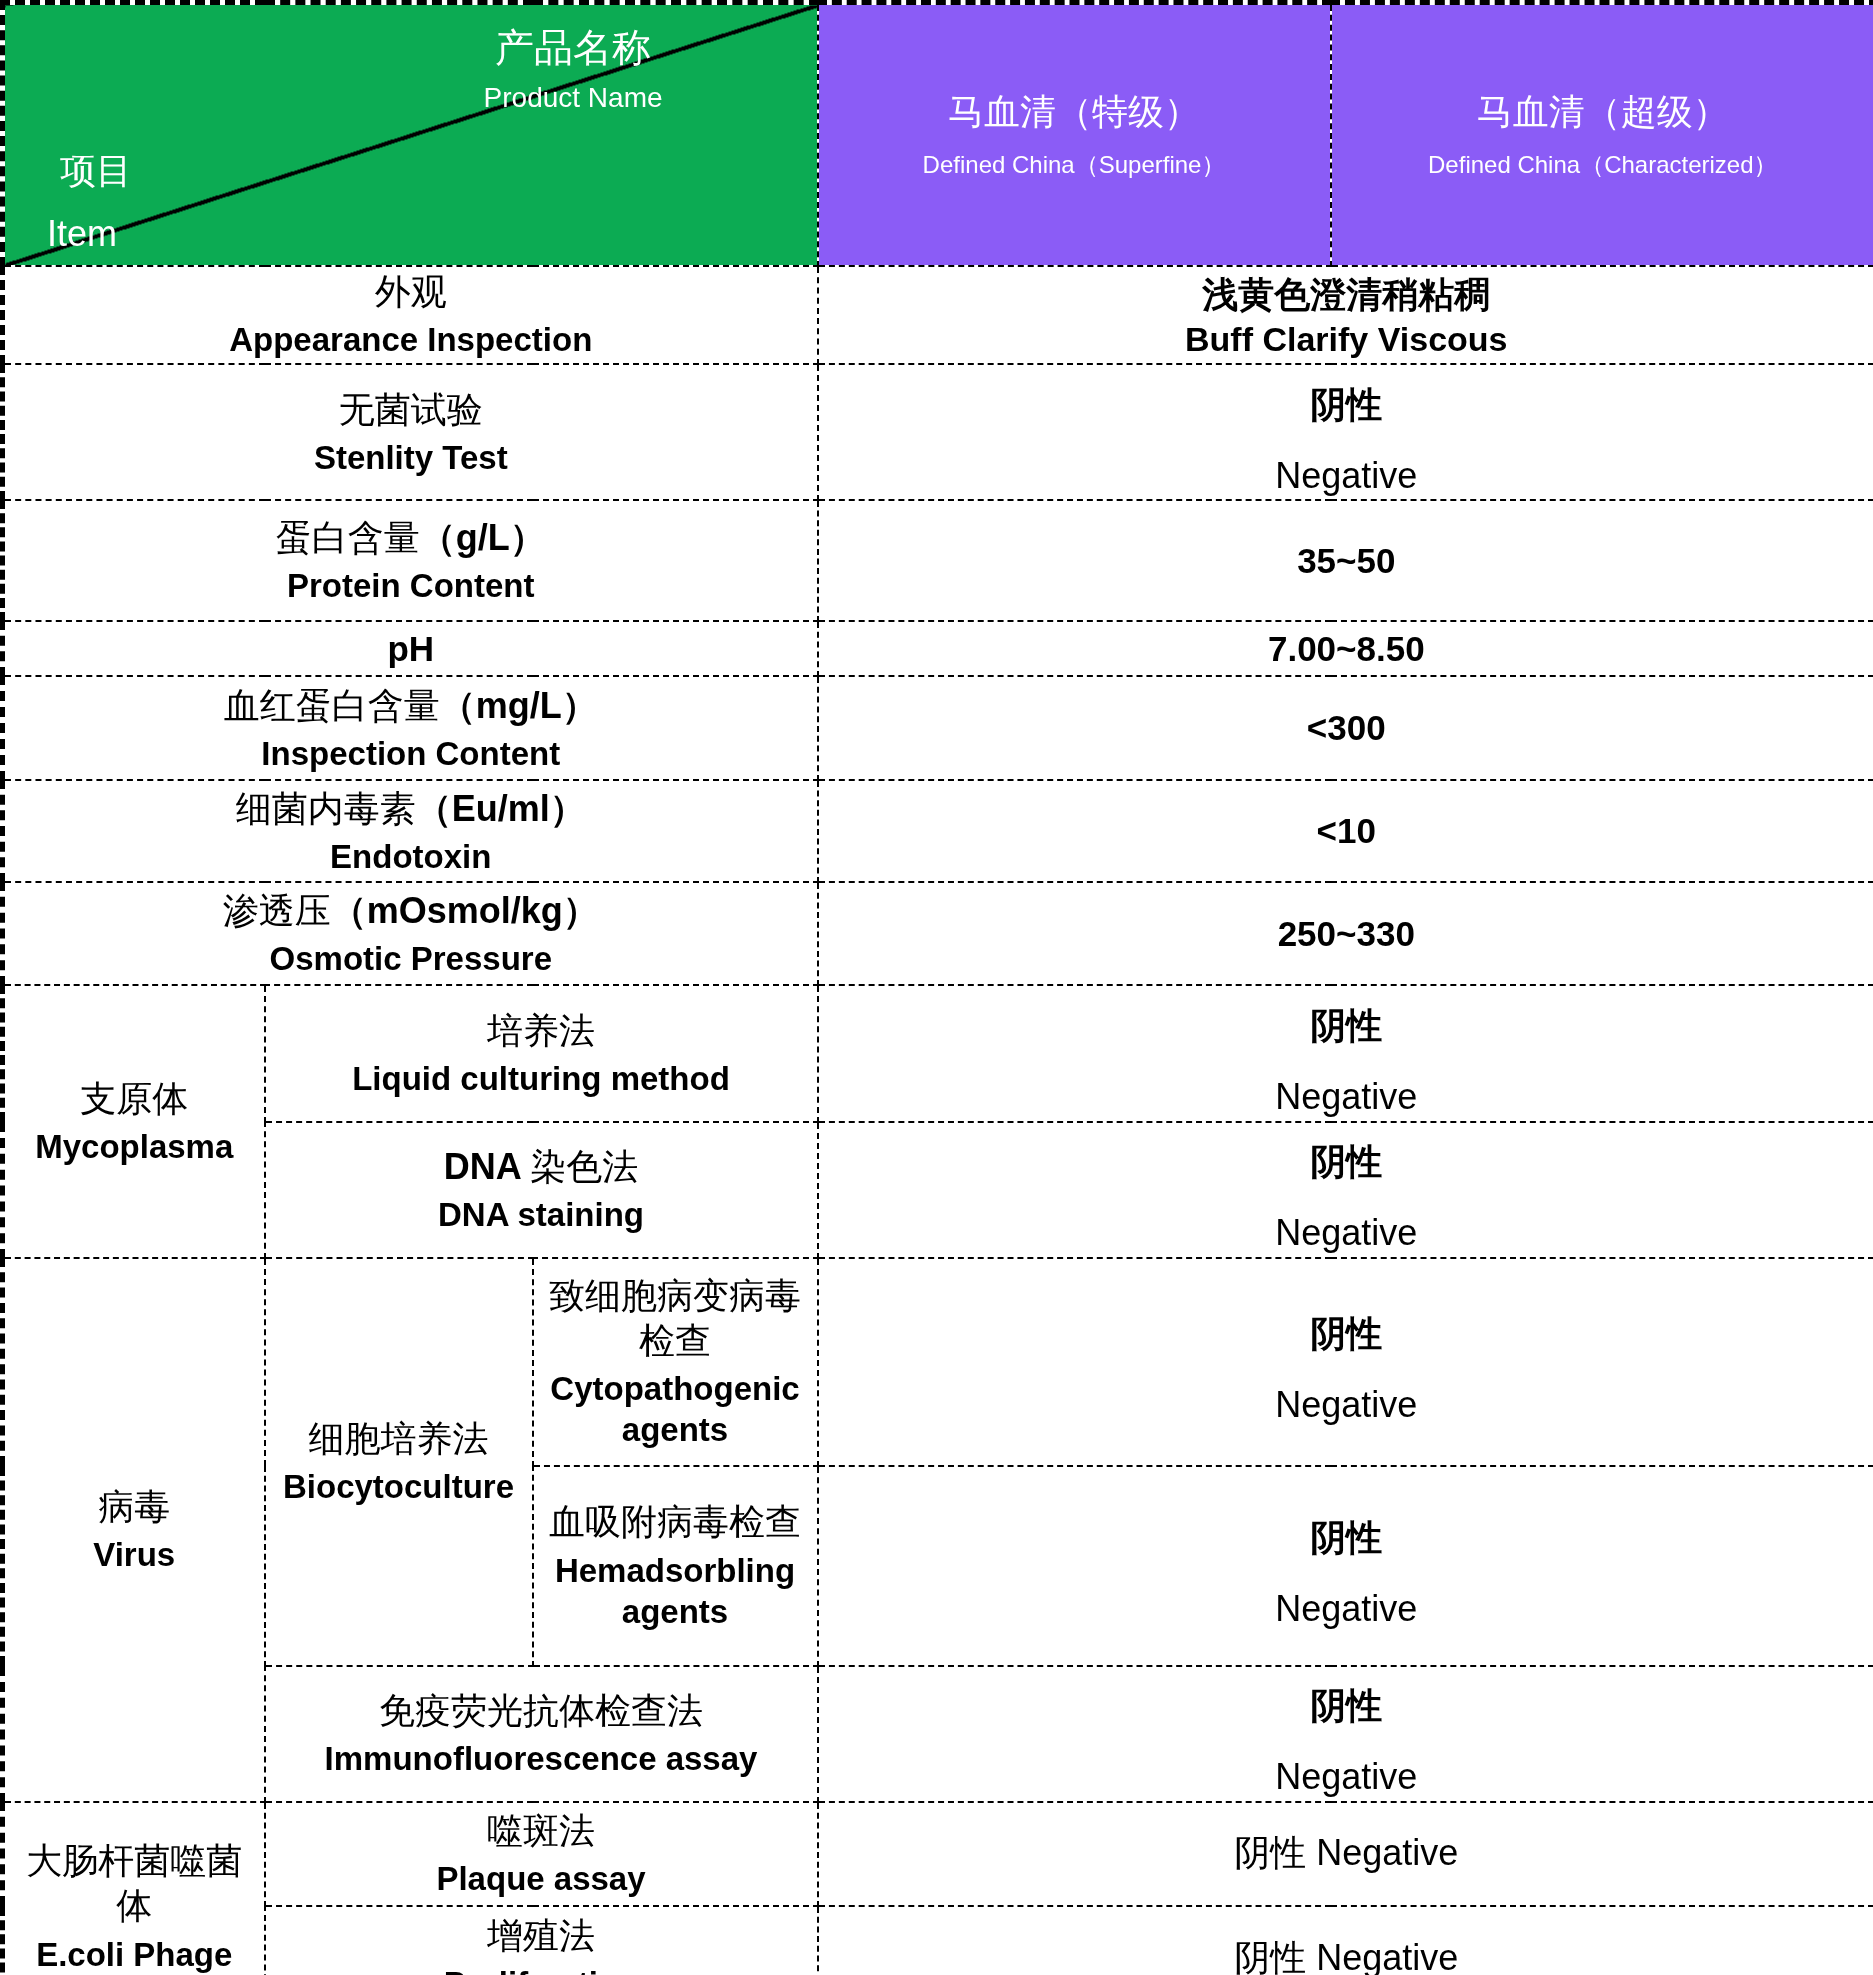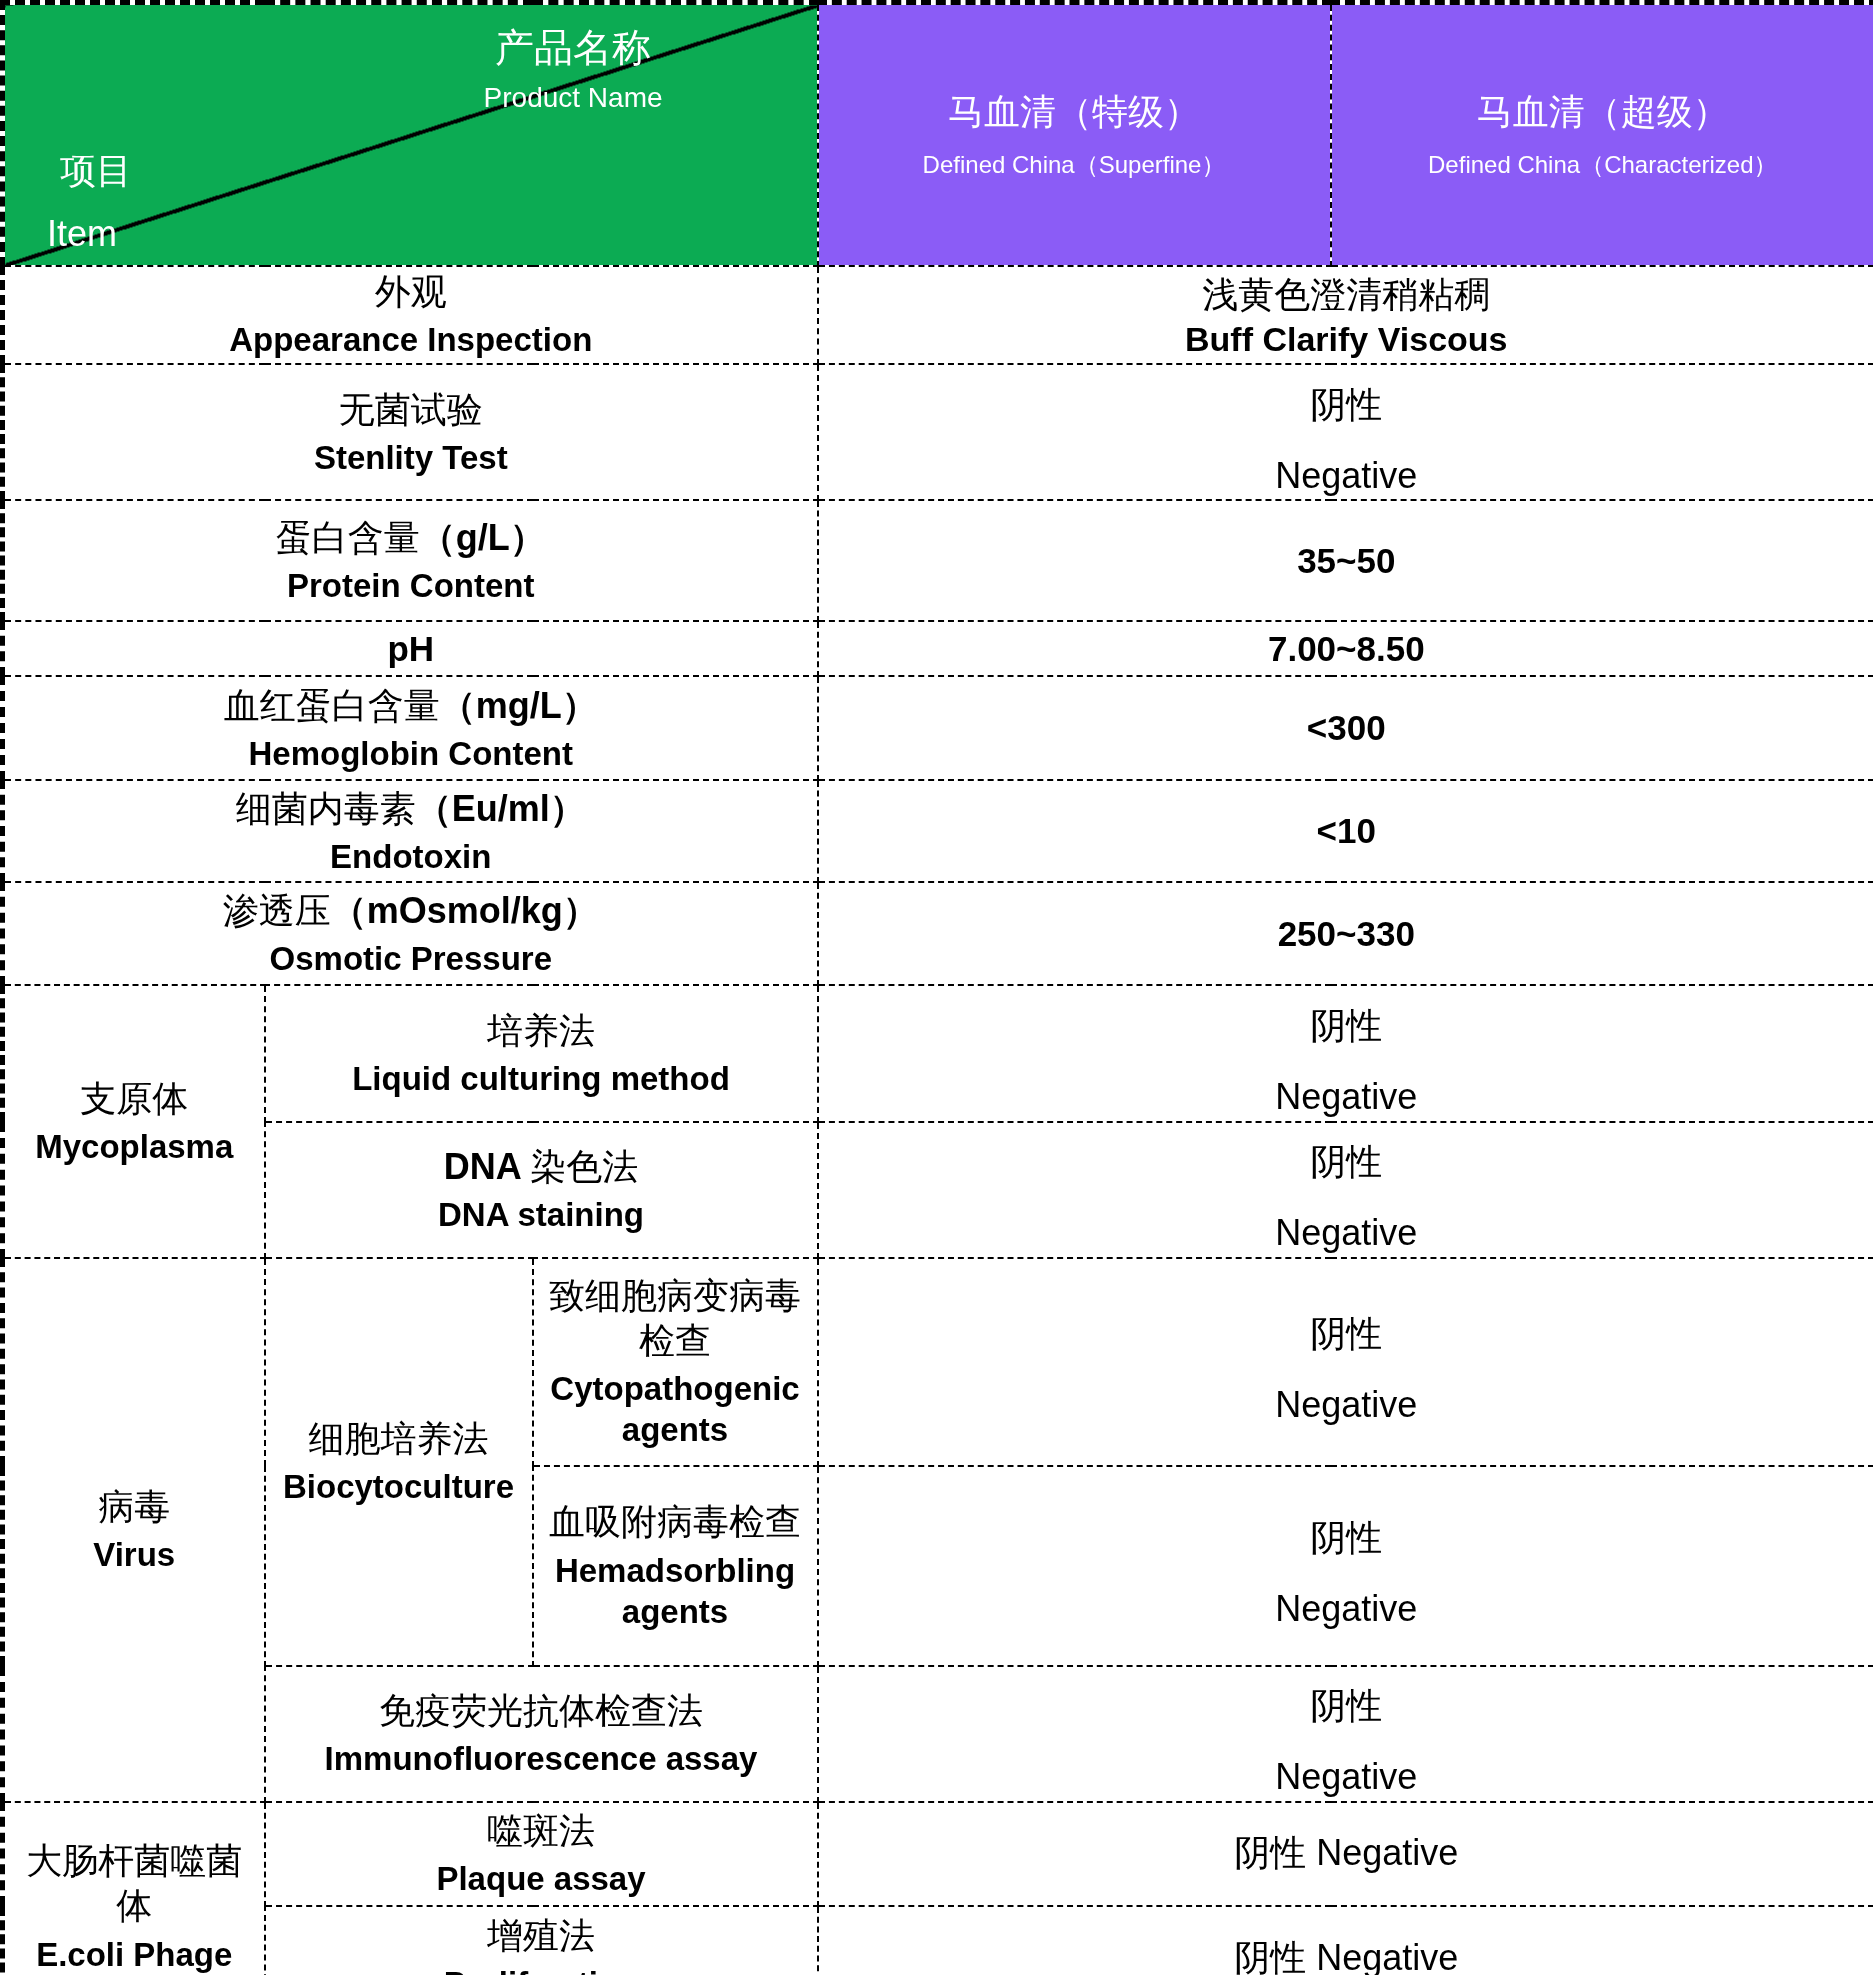--- a/index.html
+++ b/index.html
@@ -41,21 +41,21 @@
   }
   .corner-abs { position:absolute; white-space:nowrap; }
   .c-prod-cn { top:15.6px;  left:40%; width:60%; text-align:center; font-size:39px; }
   .c-prod-en { top:77px; left:40%; width:60%; text-align:center; font-size:28px; font-weight:400; }
   .c-item-cn { top:142px; left:55px; font-size:36px; }
   .c-item-en { top:208px; left:42px; font-size:36px; font-weight:400; }
   
   .lcn { font-size:36px; font-weight:400; line-height:1.25; }
   .len { font-size:33px; font-weight:700; margin-top:5.2px; line-height:1.25; }
   .b   { font-weight:700; }
-  .vcn { font-size:36px; font-weight:400; }
+  .vcn { font-size:36px; font-weight:700; }
   .ven { font-size:36px; font-weight:400; }
   .spread .vcn { margin-bottom:25px;margin-top:13px; }
   .tight .ven  { font-weight:700; font-size:34px; margin-top:0; }
   .bigval { font-size:35px; font-weight:700; }
   .oneline { font-size:36px; font-weight:400; }
 </style>
 </head>
 <body>
 
 <table class="spec">
@@ -122,21 +122,21 @@
       <div class="bigval">pH</div>
     </td>
     <td colspan="2">
       <div class="bigval">7.00~8.50</div>
     </td>
   </tr>
 
   <tr style="height:104px">
     <td colspan="3">
       <div class="lcn"><span>血红蛋白含量</span><span class="b">（mg/L）</span></div>
-      <div class="len">Hemoglobin Content</div>
+      <div class="len">Inspection Content</div>
     </td>
     <td colspan="2">
       <div class="bigval">&lt;300</div>
     </td>
   </tr>
 
   <tr style="height:102px">
     <td colspan="3">
       <div class="lcn"><span>细菌内毒素</span><span class="b">（Eu/ml）</span></div>
       <div class="len">Endotoxin</div>

